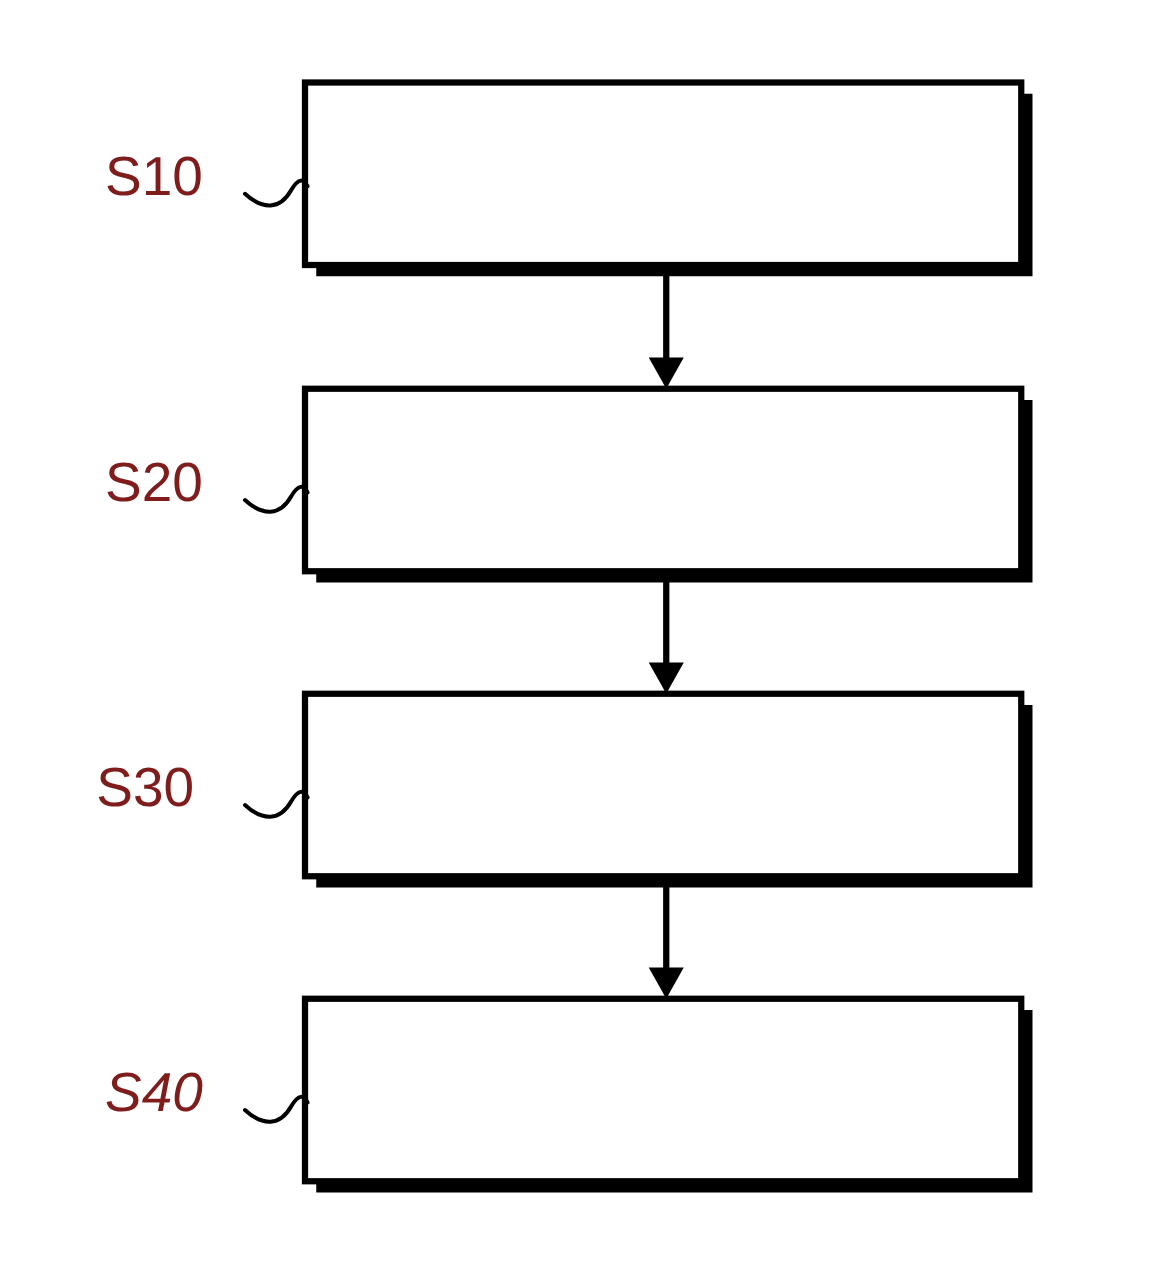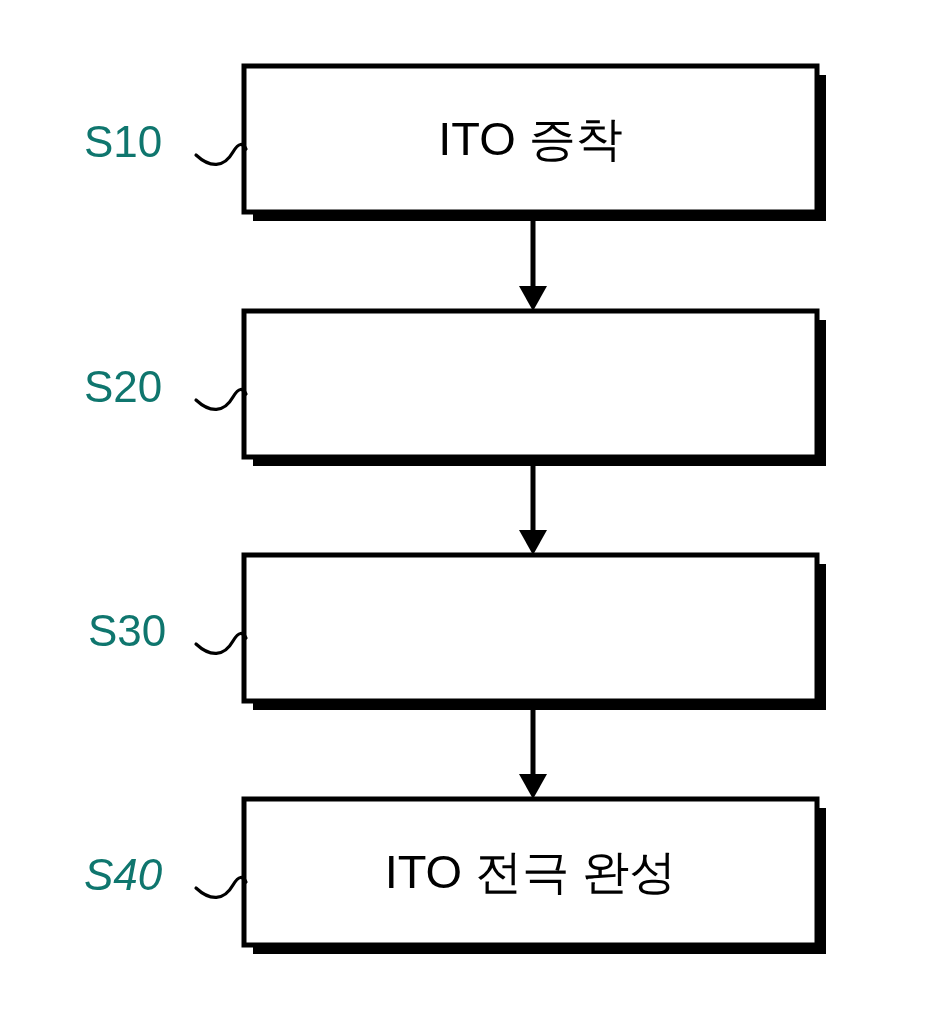--- a/index.html
+++ b/index.html
@@ -22,21 +22,21 @@
     top: 0;
     left: 0;
     width: 925px;
     height: 1028px;
   }
   .step-label {
     position: absolute;
     font-family: "Liberation Sans", "DejaVu Sans", sans-serif;
     font-size: 44px;
     font-weight: 400;
-    color: #0f766e;
+    color: #7f1d1d;
     letter-spacing: 0px;
     white-space: nowrap;
     line-height: 1;
   }
   .box-text {
     position: absolute;
     font-family: "Liberation Sans", "DejaVu Sans", sans-serif;
     font-size: 47px;
     font-weight: 400;
     color: #000000;
@@ -92,19 +92,17 @@
 
     <path d="M 196 400 C 210 413, 224 413, 233 397 C 239 387, 243 388, 246 394" fill="none" stroke="#000000" stroke-width="3.2" stroke-linecap="round"></path>
 
     <path d="M 196 644 C 210 657, 224 657, 233 641 C 239 631, 243 632, 246 638" fill="none" stroke="#000000" stroke-width="3.2" stroke-linecap="round"></path>
 
     <path d="M 196 888 C 210 901, 224 901, 233 885 C 239 875, 243 876, 246 882" fill="none" stroke="#000000" stroke-width="3.2" stroke-linecap="round"></path>
   </svg>
 
   <div class="step-label" style="left:84px; top:120px;">S10</div>
   <div class="step-label" style="left:84px; top:365px;">S20</div>
-  <div class="step-label" style="left:88px; top:609px;text-align:right;">S30</div>
+  <div class="step-label" style="left:77px; top:609px;text-align:right;">S30</div>
   <div class="step-label" style="left:84px; top:853px;font-style:italic;">S40</div>
 
-  <div class="box-text" style="left:244px; top:115px; width:573px;">ITO 증착</div>
-  <div class="box-text" style="left:244px; top:848px; width:573px;">ITO 전극 완성</div>
 
 </div>
 
 </body></html>

